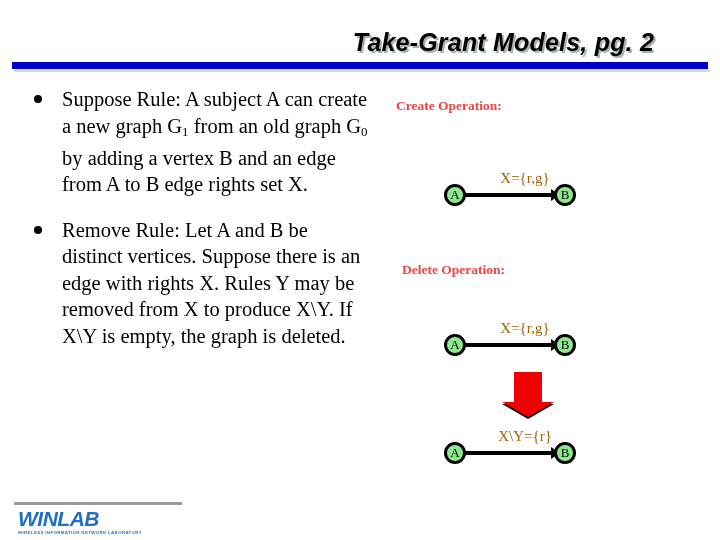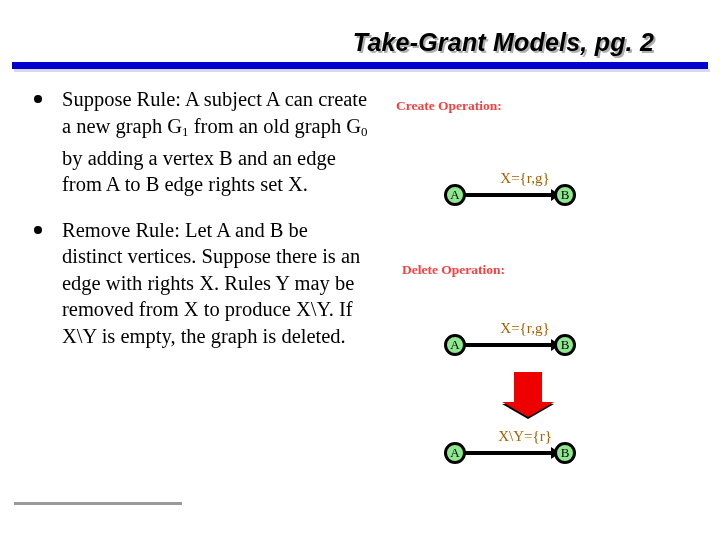--- a/index.html
+++ b/index.html
@@ -263,14 +263,18 @@
       <div class="edge-line"></div>
       <div class="edge-head"></div>
       <div class="edge-label">X\Y={r}</div>
       <div class="node node-a">A</div>
       <div class="node node-b">B</div>
     </div>
 
   </div>
 
   <div id="footer-rule"></div>
+  <div id="logo">
+    <div id="logo-word">WINLAB</div>
+    <div id="logo-sub">WIRELESS INFORMATION NETWORK LABORATORY</div>
+  </div>
 
 </div>
 
 </body></html>

